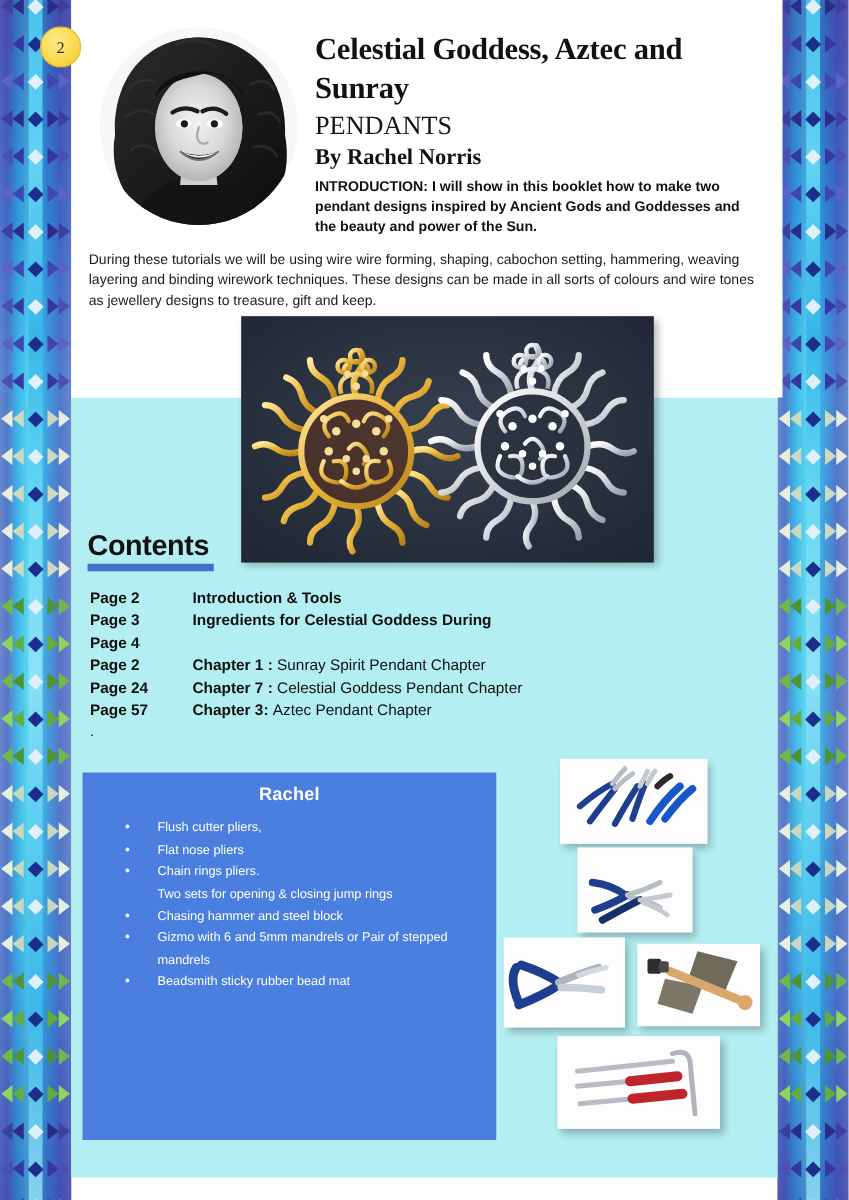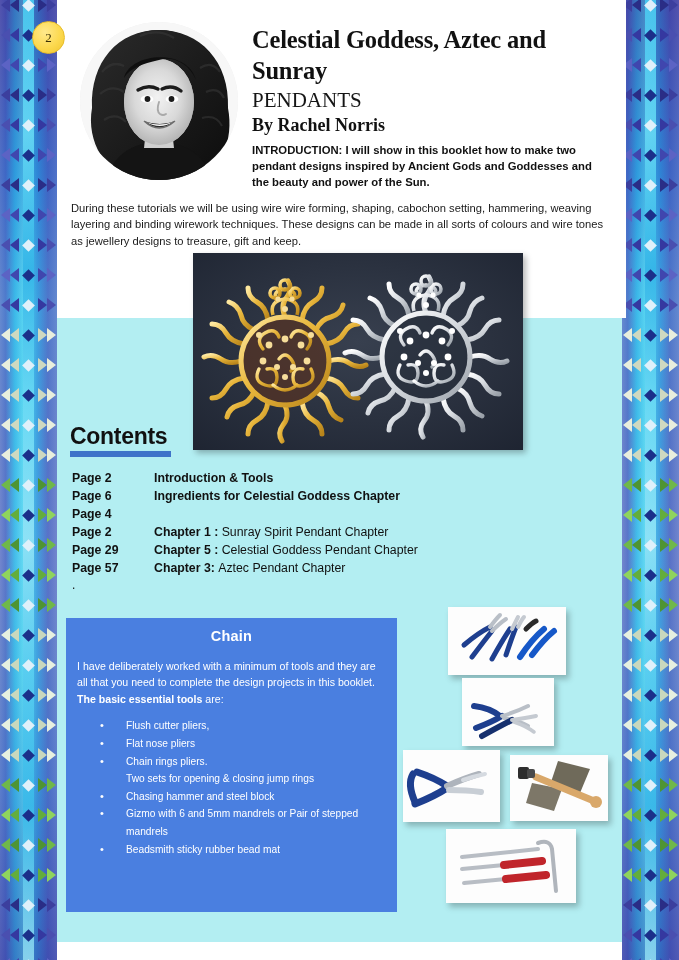--- a/index.html
+++ b/index.html
@@ -1048,46 +1048,43 @@
   <div id="contents-head">
     <div id="contents-title">Contents</div>
     <div id="contents-rule"></div>
   </div>
   <div id="contents-list">
       <div class="toc-row">
         <span class="toc-page">Page 2</span>
         <span><span class="toc-desc-bold">Introduction &amp; Tools</span></span>
       </div>
       <div class="toc-row">
-        <span class="toc-page">Page 6</span>
-        <span><span class="toc-desc-bold">Ingredients for Celestial Goddess Chapter</span></span>
+        <span class="toc-page">Page 3</span>
+        <span><span class="toc-desc-bold">Ingredients for Celestial Goddess During</span></span>
       </div>
       <div class="toc-row">
         <span class="toc-page">Page 4</span>
       </div>
       <div class="toc-row">
         <span class="toc-page">Page 2</span>
         <span><span class="toc-chapter">Chapter 1 : </span><span class="toc-desc">Sunray Spirit Pendant Chapter</span></span>
       </div>
       <div class="toc-row">
-        <span class="toc-page">Page 29</span>
-        <span><span class="toc-chapter">Chapter 5 : </span><span class="toc-desc">Celestial Goddess Pendant Chapter</span></span>
+        <span class="toc-page">Page 24</span>
+        <span><span class="toc-chapter">Chapter 7 : </span><span class="toc-desc">Celestial Goddess Pendant Chapter</span></span>
       </div>
       <div class="toc-row">
         <span class="toc-page">Page 57</span>
         <span><span class="toc-chapter">Chapter 3: </span><span class="toc-desc">Aztec Pendant Chapter</span></span>
       </div>
     </div>
   <div id="toc-dot">.</div>
 
   <div id="tools-box">
-    <div id="tools-title">Chain</div>
-    <div id="tools-intro">
-      <span>I have deliberately worked with a minimum of tools and they are all that you need to complete the design projects in this booklet. </span><b>The basic essential tools</b><span> are:</span>
-    </div>
+    <div id="tools-title">Rachel</div>
     <ul id="tools-list">
         <li class="bulleted">Flush cutter pliers,</li>
         <li class="bulleted">Flat nose pliers</li>
         <li class="bulleted">Chain rings pliers.</li>
         <li class="nobullet">Two sets for opening &amp; closing  jump  rings</li>
         <li class="bulleted"> Chasing hammer and steel block</li>
         <li class="bulleted">Gizmo with 6 and 5mm mandrels or Pair of stepped mandrels</li>
         <li class="bulleted"> Beadsmith sticky rubber bead mat</li>
       </ul>
   </div>

